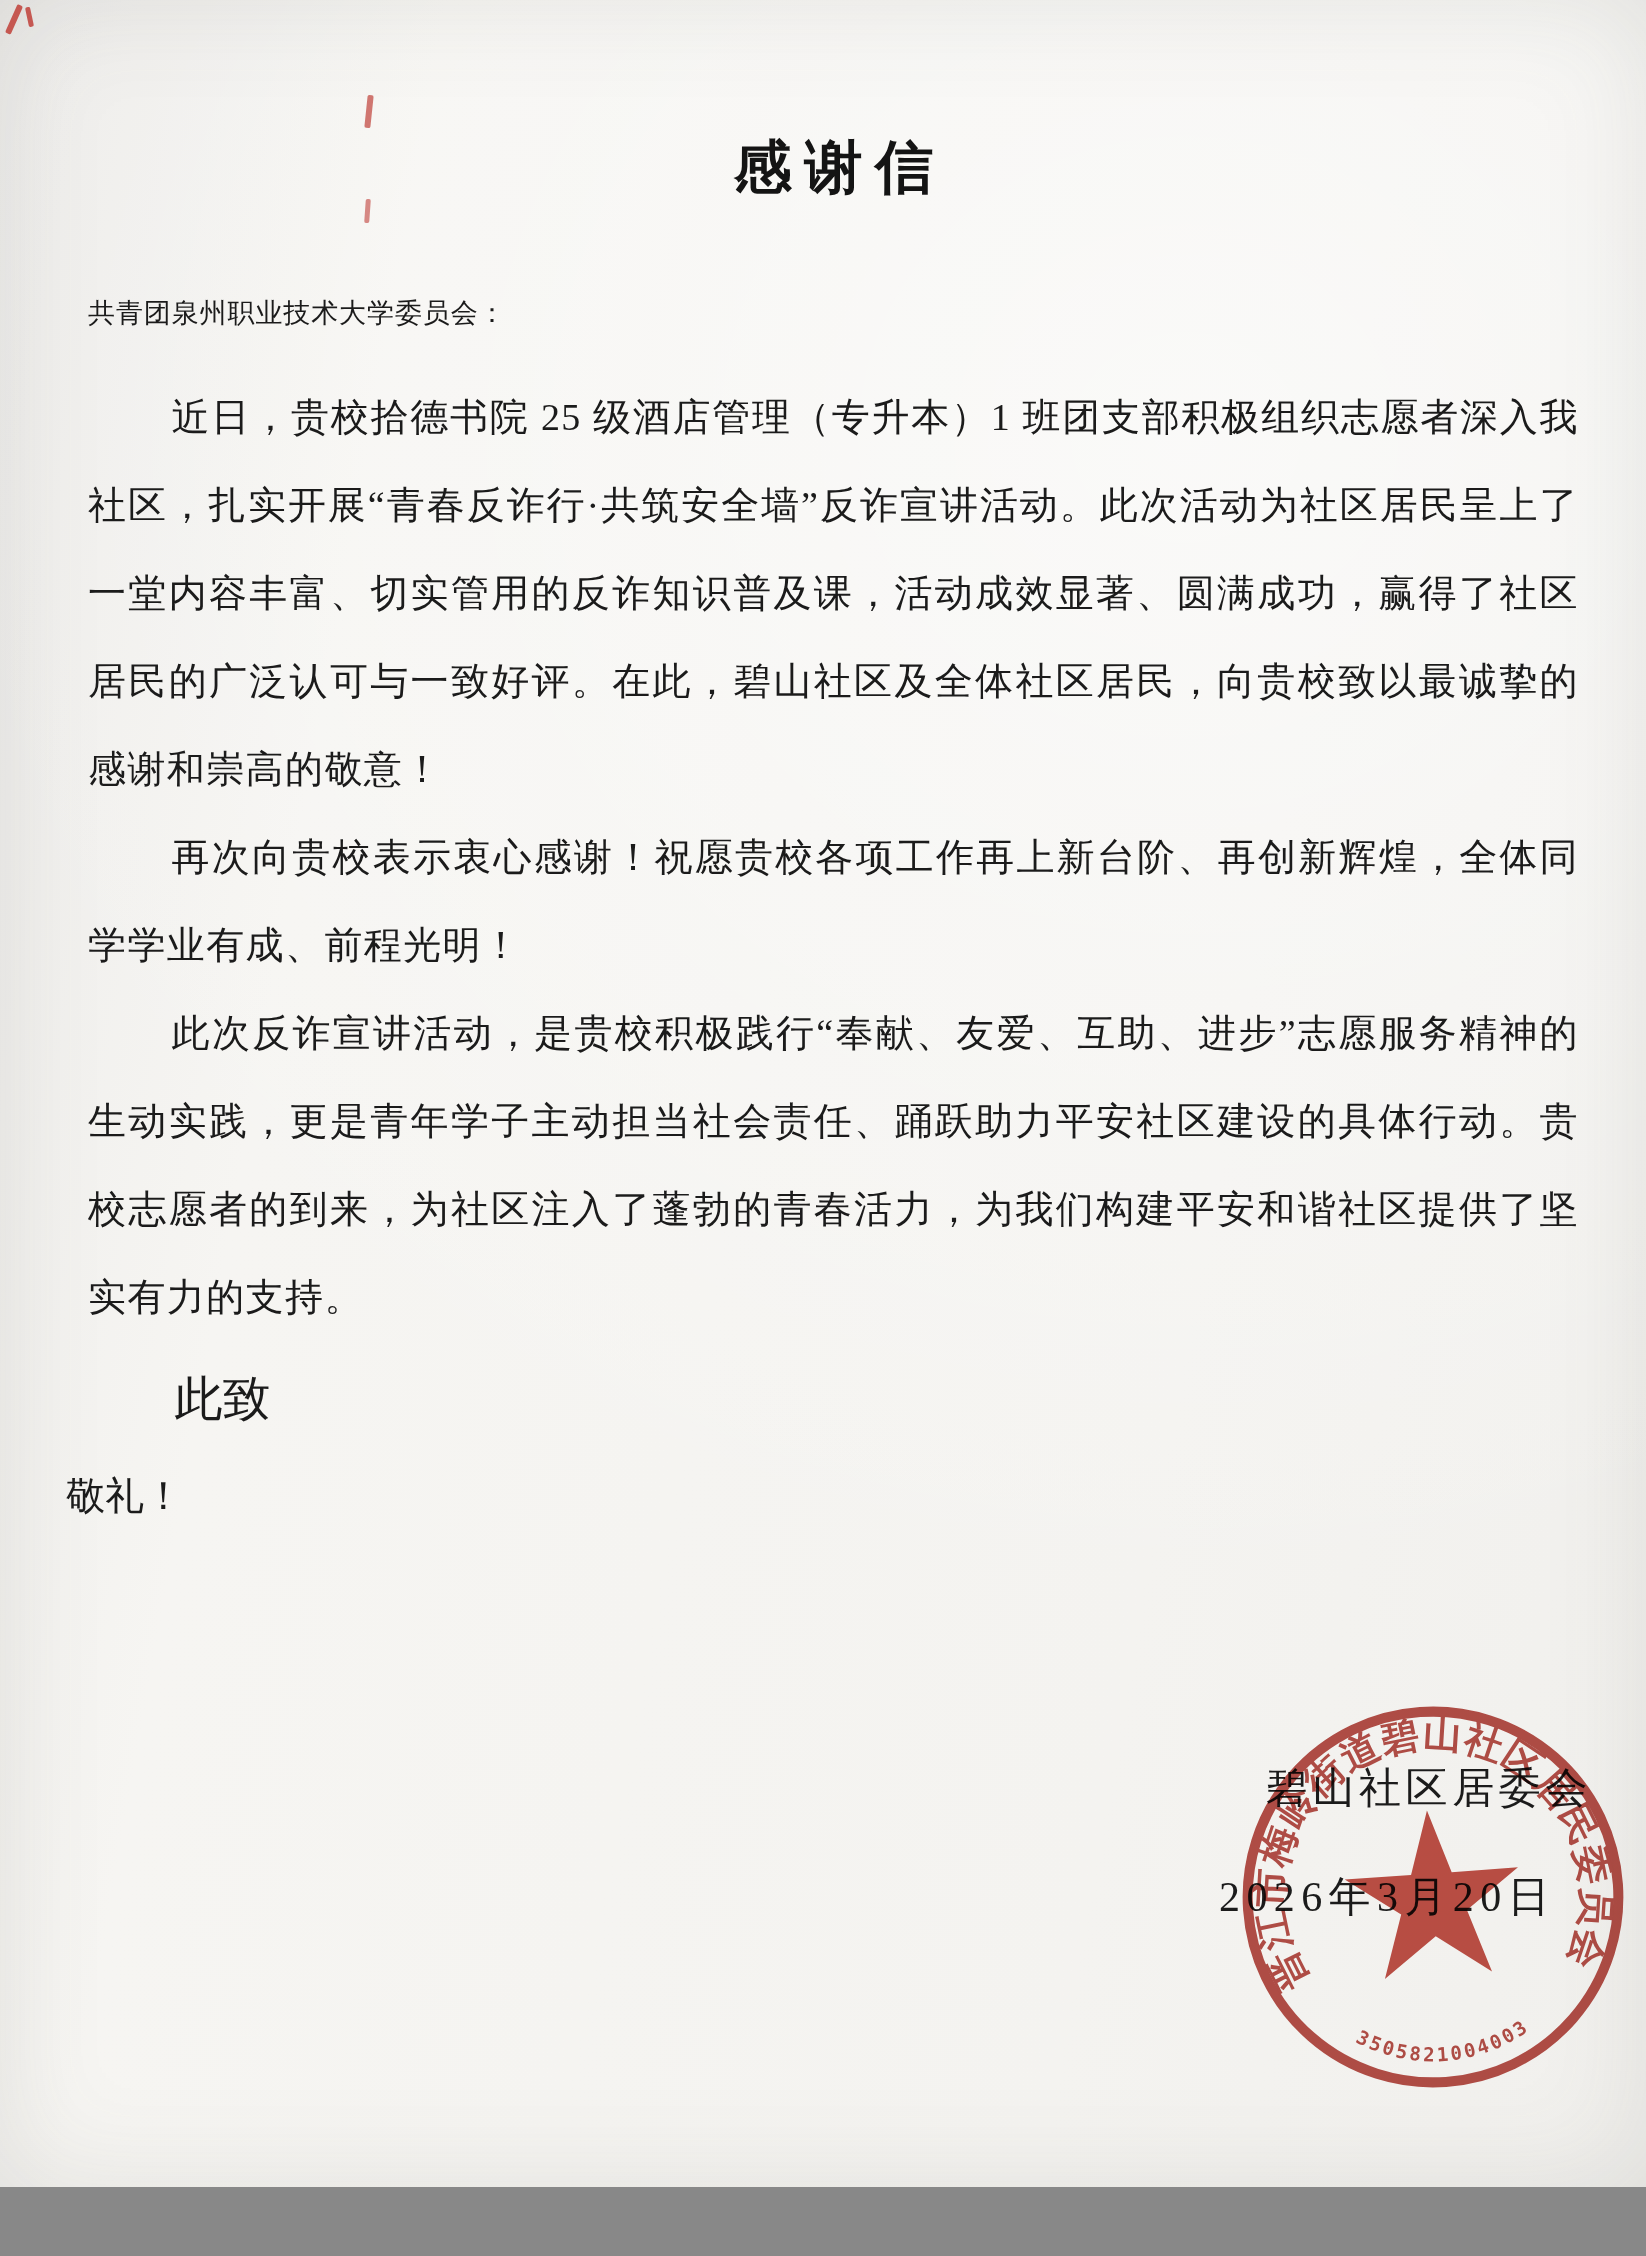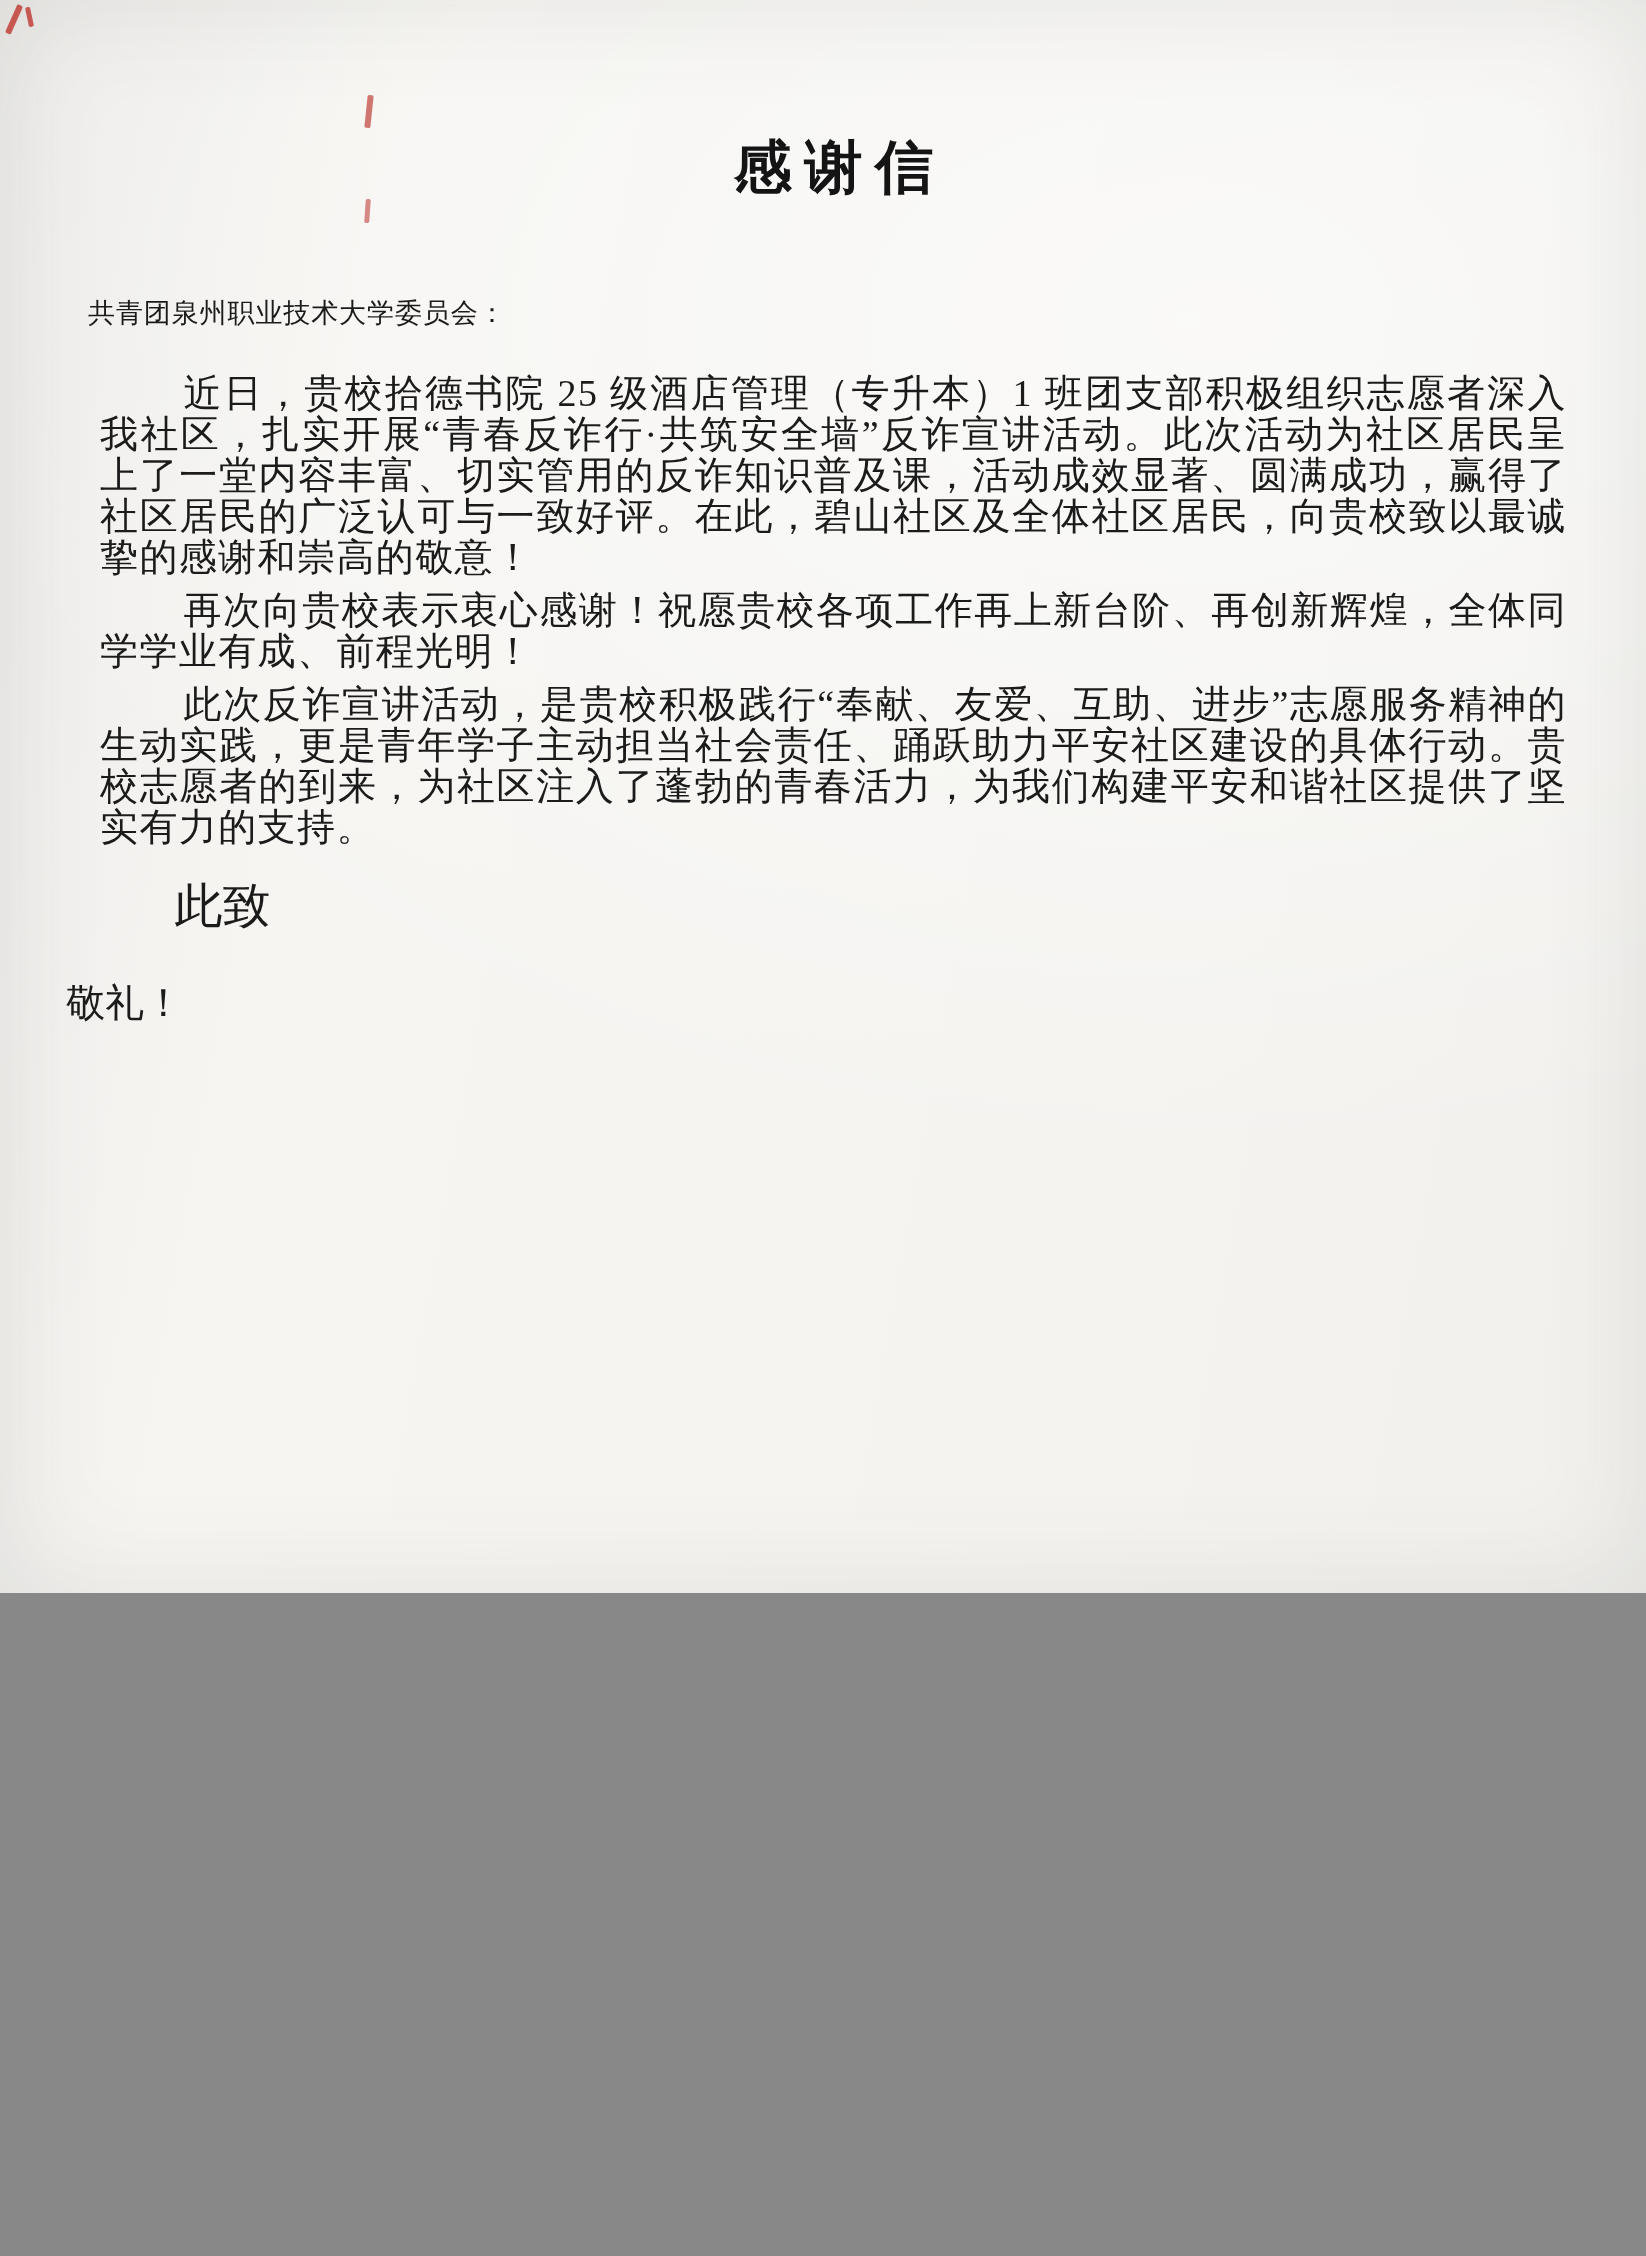--- a/index.html
+++ b/index.html
@@ -1,19 +1,19 @@
 <!DOCTYPE html>
 <html style="font-size:14.6px"><head>
 <meta charset="utf-8">
 <style>
   html,body { margin:0; padding:0; background:#888; }
   .page {
     position: relative;
     width: 1647px;
-    height: 1593px;
+    height: 2187px;
     margin: 0 auto;
     overflow: hidden;
     background:
       radial-gradient(130% 90% at 72% 20%, rgba(255,255,255,.55), rgba(255,255,255,0) 60%),
       linear-gradient(100deg, #edecea 0%, #f6f5f2 22%, #f4f3f0 70%, #f1f0ed 100%);
     box-shadow: inset 0 0 110px rgba(90,88,84,.12);
     font-family: "Liberation Serif", "DejaVu Serif", serif;
     color: #1b1b1b;
   }
   .content {
@@ -33,22 +33,22 @@
     text-indent: 12.8px; 
   }
   .salutation {
     font-size: 27px;
     line-height: 68px;
     margin: 0 0 25.6px 0;
     letter-spacing: 0.9px;
   }
   .body-text p.para {
     font-size: 38px;
-    line-height: 41px;
-    margin: 12px;
+    line-height: 88px;
+    margin: 0;
     text-indent: 2.2em;
     text-align: justify;
     letter-spacing: 1.4px;
   }
   .cizhi {
     font-size: 48px;
     line-height: 68px;
     margin: 24px 0 0 0;
     text-indent: 1.8em;
   }

